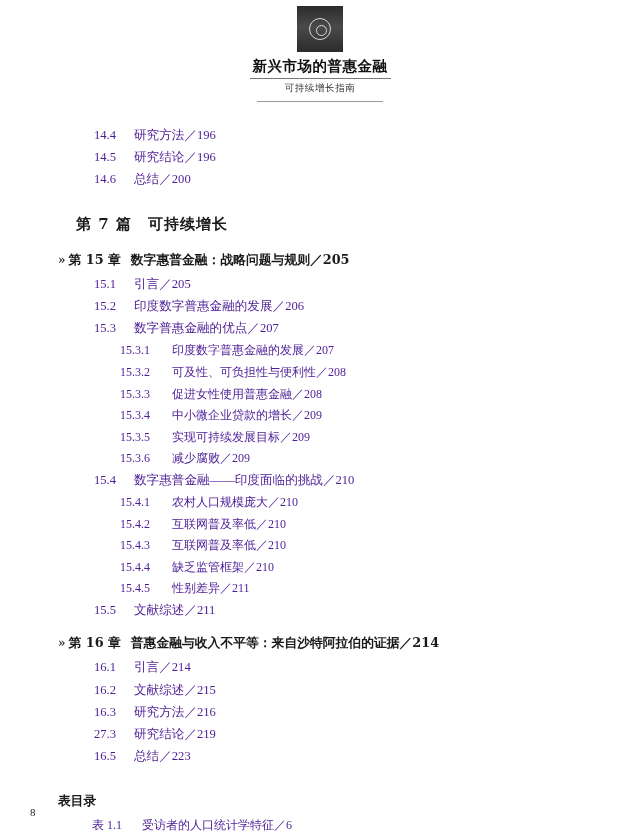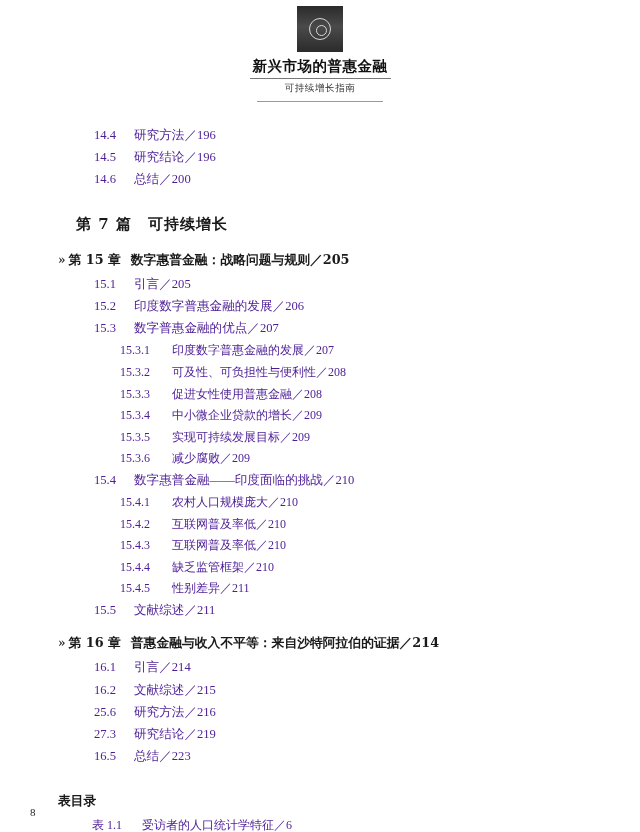--- a/index.html
+++ b/index.html
@@ -225,21 +225,21 @@
     <div class="chapter-line">
       <span class="chev">»</span>
       <span class="chapter-no">第 16 章</span>
       <span>普惠金融与收入不平等：来自沙特阿拉伯的证据</span>
         <span>／</span>
         <span>214</span>
     </div>
 
     <div class="toc-line lvl1"><span class="num">16.1</span><span>引言</span><span>／</span><span>214</span></div>
     <div class="toc-line lvl1"><span class="num">16.2</span><span>文献综述</span><span>／</span><span>215</span></div>
-    <div class="toc-line lvl1"><span class="num">25.6</span><span>研究方法</span><span>／</span><span>216</span></div>
+    <div class="toc-line lvl1"><span class="num">16.3</span><span>研究方法</span><span>／</span><span>216</span></div>
     <div class="toc-line lvl1"><span class="num">27.3</span><span>研究结论</span><span>／</span><span>219</span></div>
     <div class="toc-line lvl1"><span class="num">16.5</span><span>总结</span><span>／</span><span>223</span></div>
 
     <div class="section-head">表目录</div>
     <div class="toc-line tbl-line"><span class="tbl-num">表 1.1</span><span>受访者的人口统计学特征</span><span>／</span><span>6</span></div>
 
   </div>
 
   <div class="folio">8</div>
 </div>

